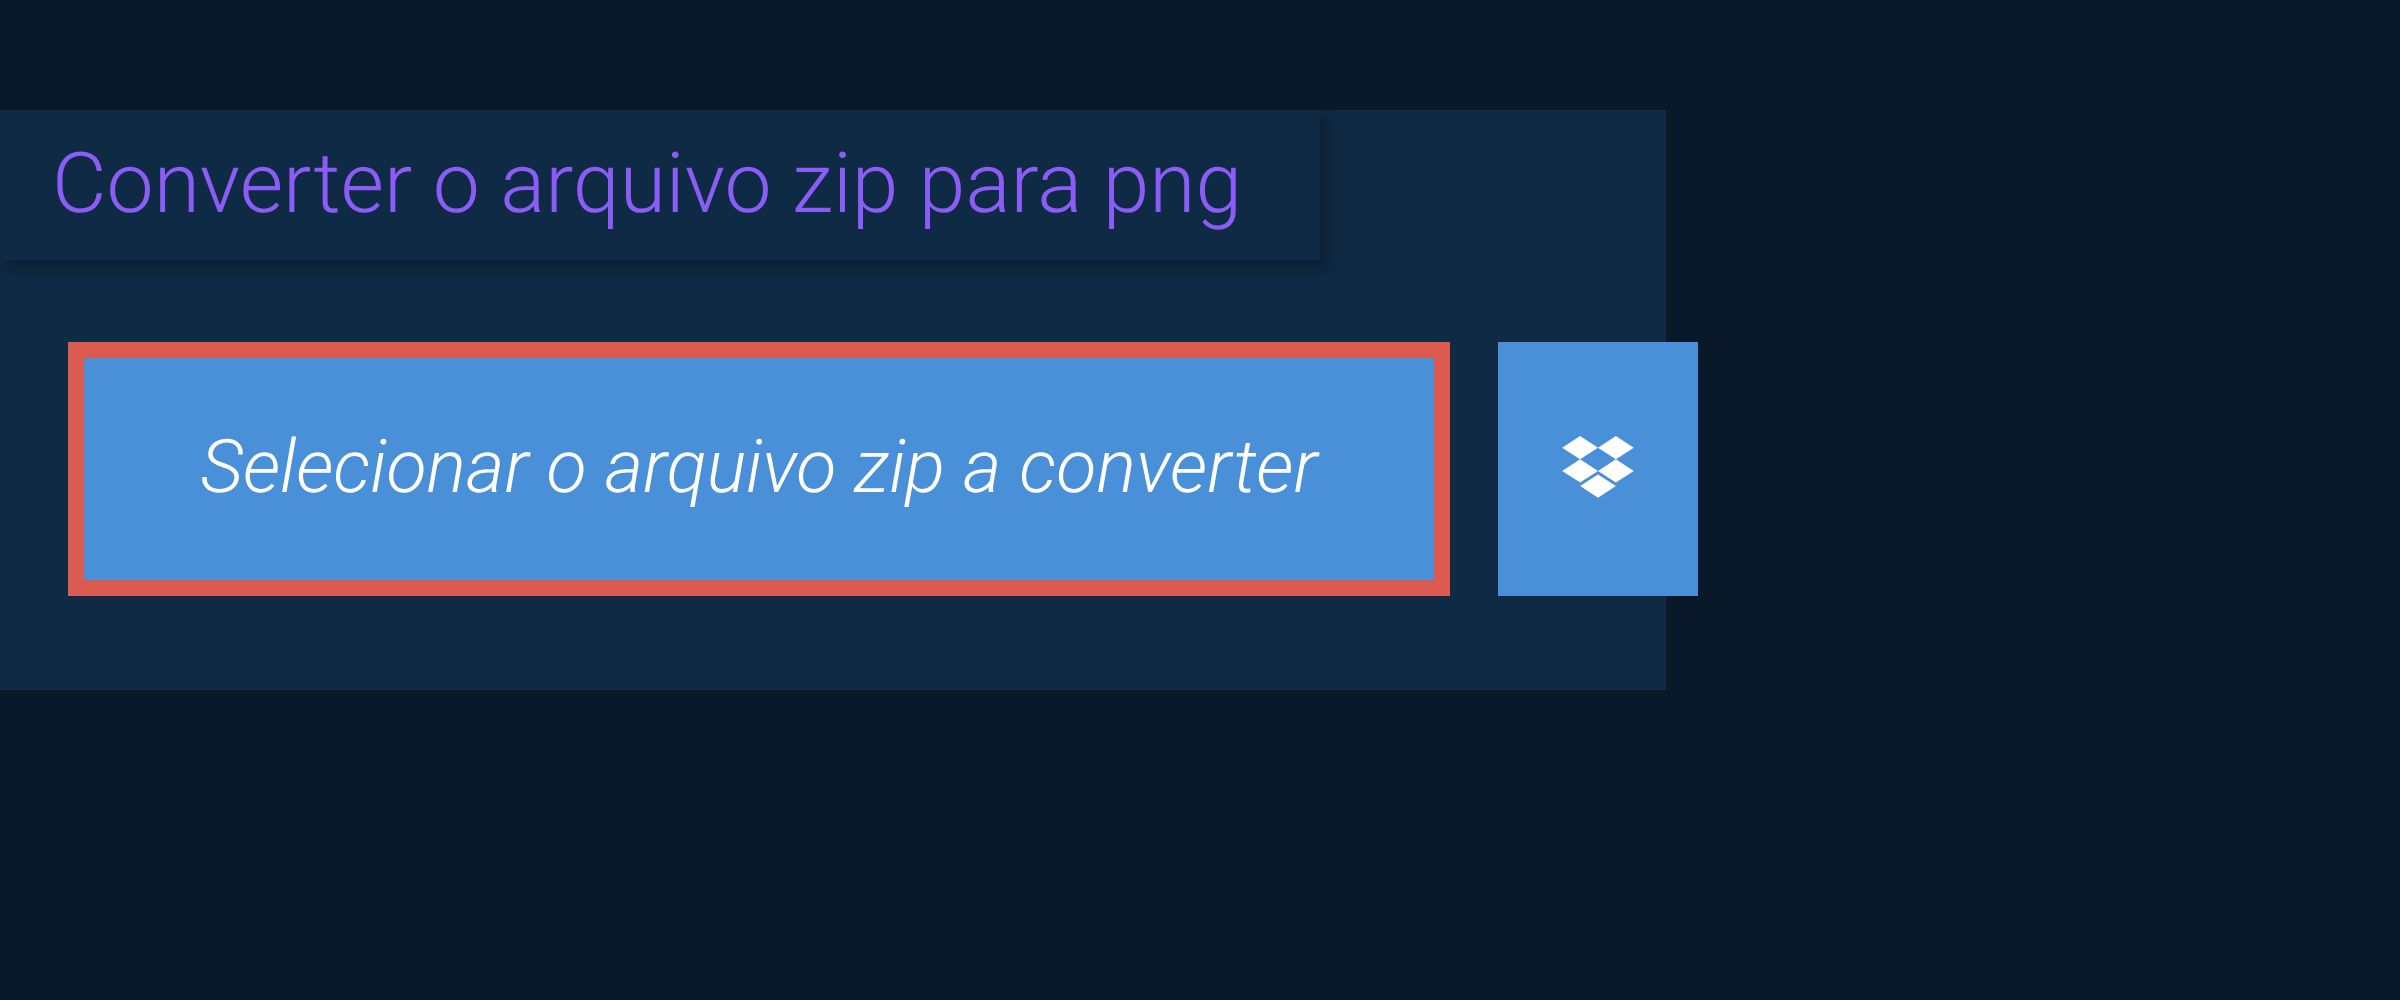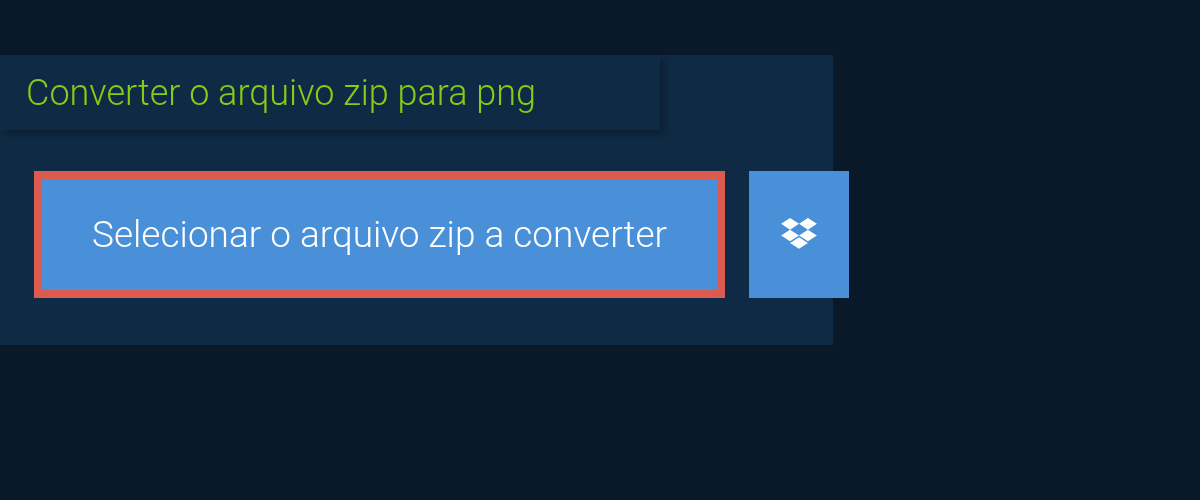--- a/index.html
+++ b/index.html
@@ -28,31 +28,32 @@
       left: 0;
       width: 660px;
       height: 75px;
       display: flex;
       align-items: center;
       padding-left: 26px;
       box-shadow: 4px 4px 6px rgba(0, 0, 0, 0.25);
       z-index: 2;
     }
     .title-text {
-      color: #84cc16;
-      font-size: 36px;
+      color: #8b5cf6;
+      font-size: 42px;
       font-weight: 300;
     }
     .button-row {
       position: absolute;
       top: 171px;
       left: 34px;
       display: flex;
       gap: 24px;
       z-index: 3;
+      font-style: italic;
     }
     .select-button {
       width: 691px;
       height: 127px;
       background-color: #4a90d9;
       border: 8px solid #db5b51;
       display: flex;
       align-items: center;
       justify-content: center;
       cursor: pointer;

